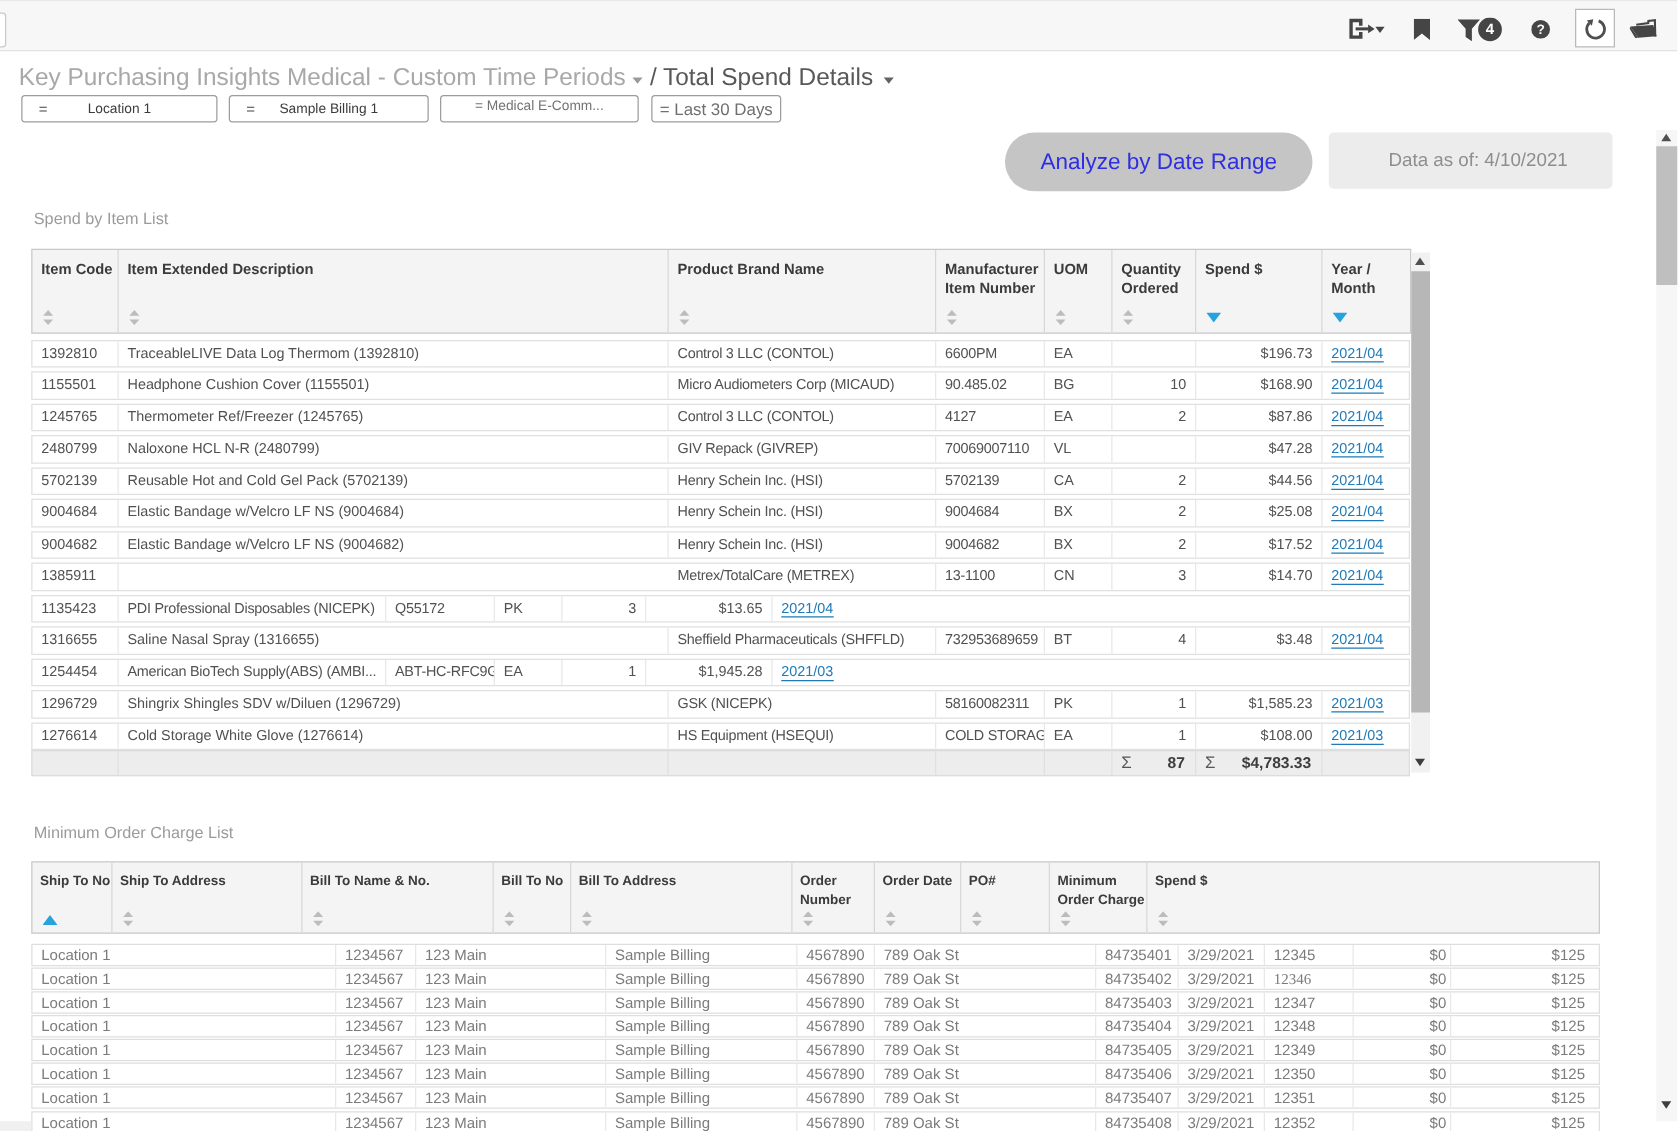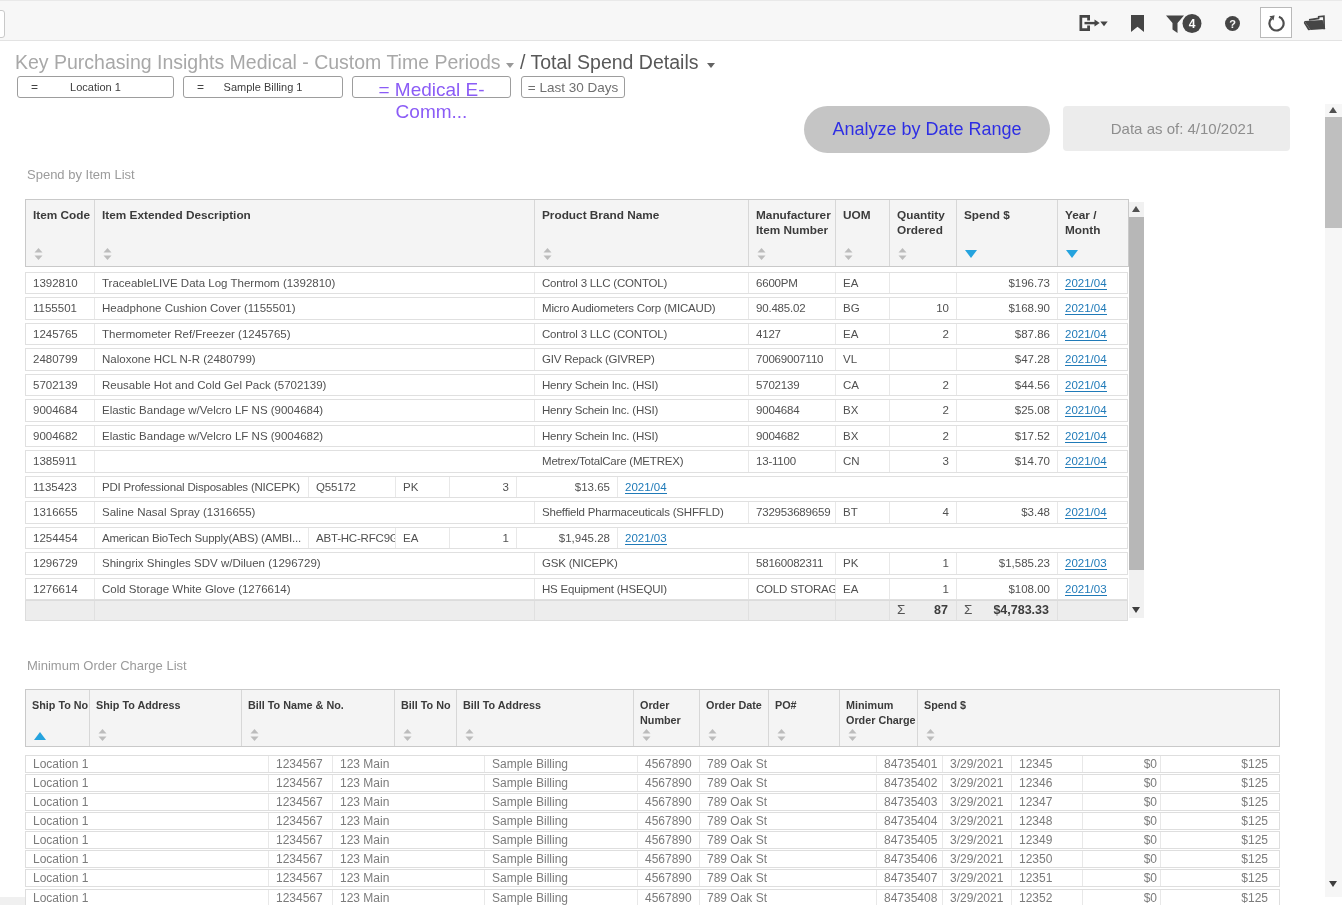--- a/index.html
+++ b/index.html
@@ -96,21 +96,21 @@
 
 <div class="chip" style="left:17px;width:157px;">
     <span class="eq">=</span>
     <span class="lbl">Location 1</span>
   </div>
 <div class="chip" style="left:183px;width:160px;">
     <span class="eq">=</span>
     <span class="lbl">Sample Billing 1</span>
   </div>
 <div class="chip" style="left:352px;width:159px;">
-    <span class="ctr" style="color:#8b5cf6;font-size:19px;top:2px;">= Medical E-Comm...</span>
+    <span class="ctr" style="color:#737373;font-size:11px;top:2px;">= Medical E-Comm...</span>
   </div>
 <div class="chip" style="left:521px;width:104px;">
     <span class="ctr" style="color:#6f6f6f;">= Last 30 Days</span>
   </div>
 
 <div id="pill" class="abs">Analyze by Date Range</div>
 <div id="databox" class="abs">Data as of: 4/10/2021</div>
 <div class="seclbl" style="top:167px;">Spend by Item List</div>
 <div class="seclbl" style="top:658px;">Minimum Order Charge List</div>
 
@@ -355,21 +355,21 @@
     </div>
     <div class="trow">
       <div class="c" style="width:243px;">Location 1</div>
       <div class="c" style="width:64px;">1234567</div>
       <div class="c" style="width:152px;">123 Main</div>
       <div class="c" style="width:153px;">Sample Billing</div>
       <div class="c" style="width:62px;">4567890</div>
       <div class="c" style="width:177px;">789 Oak St</div>
       <div class="c" style="width:66px;">84735402</div>
       <div class="c" style="width:69px;">3/29/2021</div>
-      <div class="c" style="width:71px;">12346</div>
+      <div class="c" style="width:71px;font-family:Liberation Serif, serif;">12346</div>
       <div class="c num" style="width:78px;padding-right:3px;">$0</div>
       <div class="c num" style="width:120px;padding-right:12px;">$125</div>
     </div>
     <div class="trow">
       <div class="c" style="width:243px;">Location 1</div>
       <div class="c" style="width:64px;">1234567</div>
       <div class="c" style="width:152px;">123 Main</div>
       <div class="c" style="width:153px;">Sample Billing</div>
       <div class="c" style="width:62px;">4567890</div>
       <div class="c" style="width:177px;">789 Oak St</div>

